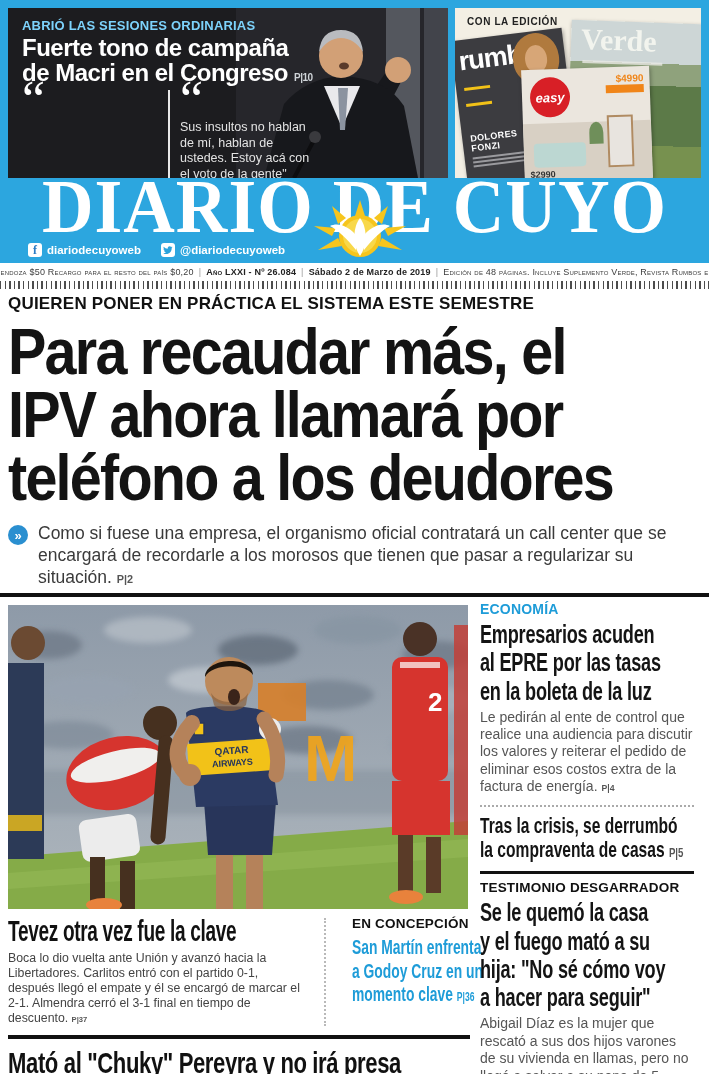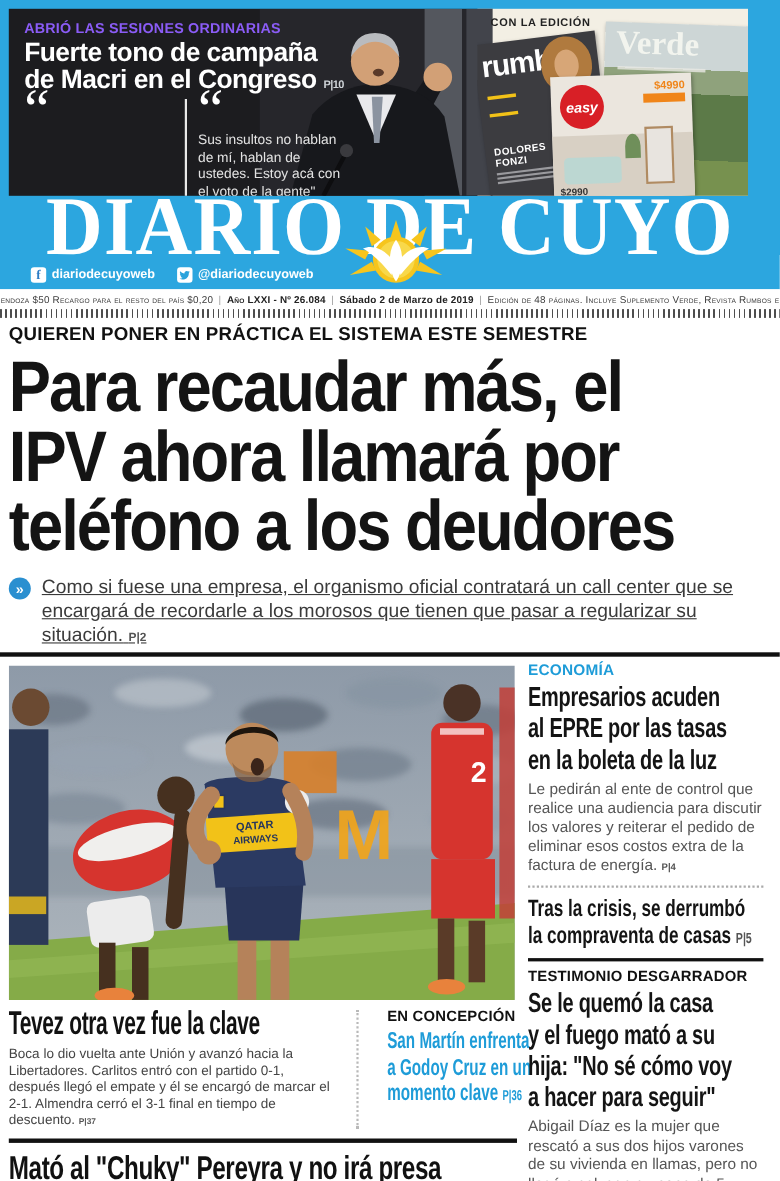--- a/index.html
+++ b/index.html
@@ -8,35 +8,35 @@
     position:relative; width:709px; height:1074px; overflow:hidden;
     background:#fff; font-family:"Liberation Sans", sans-serif; color:#111;
   }
   
   .top-band { position:absolute; left:0; top:0; width:709px; height:263px; background:#2ca6df; }
   .black-box {
     position:absolute; left:8px; top:8px; width:440px; height:170px;
     background:#1c1c1f; overflow:hidden;
   }
   .bb-text { position:absolute; left:14px; top:10px; z-index:3; }
-  .bb-kicker { color:#8b5cf6; font-size:13px; font-weight:bold; letter-spacing:.2px; }
+  .bb-kicker { color:#7dd3fc; font-size:13px; font-weight:bold; letter-spacing:.2px; }
   .bb-headline {
     color:#fff; font-size:24px; font-weight:bold; line-height:1.04; margin-top:3px;
     white-space:pre-line; width:300px; letter-spacing:-.5px; display:inline-block;
   }
   .bb-pref { color:#cfd4d8; font-size:10px; font-weight:bold; }
   .quotes { position:absolute; left:14px; top:78px; width:300px; display:flex; z-index:3; }
   .quote { width:142px; }
   .quote-mark { color:#fff; font-family:"Liberation Serif", serif; font-size:52px; line-height:.55; display:block; height:26px; }
   .quote-text { color:#e3e3e3; font-size:12.5px; line-height:1.25; margin-top:8px; }
   .q-div { width:2px; background:#e9e9e9; margin:4px 10px 0 4px; }
   .macri-photo { position:absolute; right:0; top:0; width:212px; height:170px; z-index:1; }
   
   .supp-box {
-    position:absolute; left:434px; top:8px; width:246px; height:170px;
+    position:absolute; left:455px; top:8px; width:246px; height:170px;
     background:#f3efe4; overflow:hidden;
   }
   .supp-label { position:absolute; left:12px; top:8px; font-size:10px; font-weight:bold; color:#222; letter-spacing:.6px; z-index:4; }
   .mag { position:absolute; box-shadow:1px 2px 4px rgba(0,0,0,.35); overflow:hidden; }
   .mag-rumbos { left:4px; top:26px; width:112px; height:150px; background:#3c3c40; transform:rotate(-7deg); z-index:1; }
   .rumbos-title { position:absolute; left:6px; top:6px; color:#fff; font-weight:bold; font-size:27px; letter-spacing:-1px; z-index:1; }
   .rumbos-head { position:absolute; right:6px; top:2px; width:46px; height:58px; z-index:2; }
   .rumbos-hair { position:absolute; left:0; top:0; width:46px; height:50px; border-radius:50% 50% 45% 45%; background:#b07a3e; }
   .rumbos-face { position:absolute; left:12px; top:12px; width:22px; height:28px; border-radius:50%; background:#d7a677; }
   .rumbos-name { position:absolute; left:8px; top:95px; color:#fff; font-weight:bold; font-size:9px; line-height:1.1; white-space:pre-line; letter-spacing:.4px; }
@@ -86,21 +86,21 @@
   .lead { position:absolute; left:8px; top:294px; width:701px; }
   .lead-kicker { font-size:17px; font-weight:bold; letter-spacing:.2px; color:#111; }
   .lead-headline {
     display:inline-block; white-space:pre-line; font-weight:bold; color:#141414;
     font-size:65px; line-height:.97; letter-spacing:-2px; width:792px;
     transform:scaleX(.885); transform-origin:0 0; margin-top:6px;
   }
   .lead-deck { display:flex; gap:10px; margin-top:14px; width:690px; }
   .deck-icon { flex:0 0 20px; width:20px; height:20px; border-radius:50%; background:#2a8fd0; color:#fff;
     display:flex; align-items:center; justify-content:center; font-size:13px; font-weight:bold; margin-top:2px; }
-  .deck-text { font-size:17.5px; line-height:1.25; color:#3a3a3a;text-decoration:underline; }
+  .deck-text { font-size:17.5px; line-height:1.25; color:#3a3a3a; }
   .pref { font-size:.62em; font-weight:bold; color:#555; letter-spacing:0; }
   .rule4 { position:absolute; left:0; top:593px; width:709px; height:4px; background:#111; }
   
   .main { position:absolute; left:0; top:601px; width:709px; height:473px; display:flex; }
   .left-col { width:470px; padding-left:8px; }
   .v-rule { width:2px; background:#111; margin-top:4px; }
   .right-col { flex:1; padding:0 8px 0 10px; }
   .lead-photo { margin-top:4px; width:460px; height:304px; display:block; }
   .tevez-row { display:flex; margin-top:7px;gap:16px; }
   .tevez-block { width:298px; }

